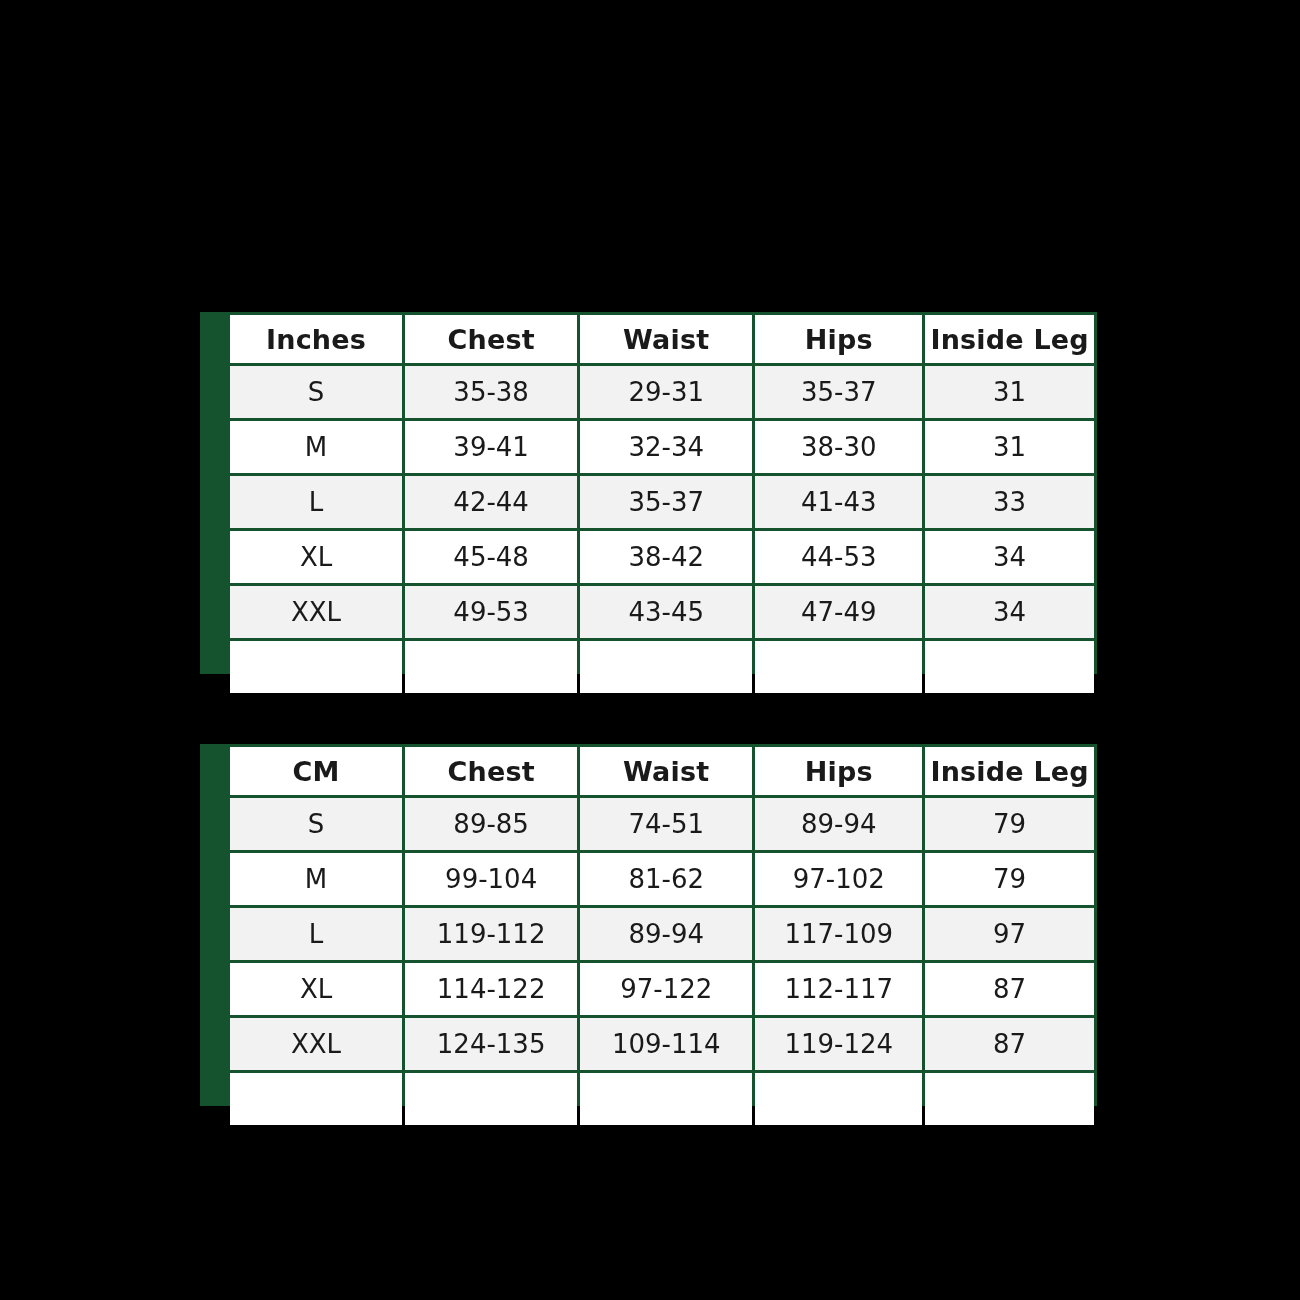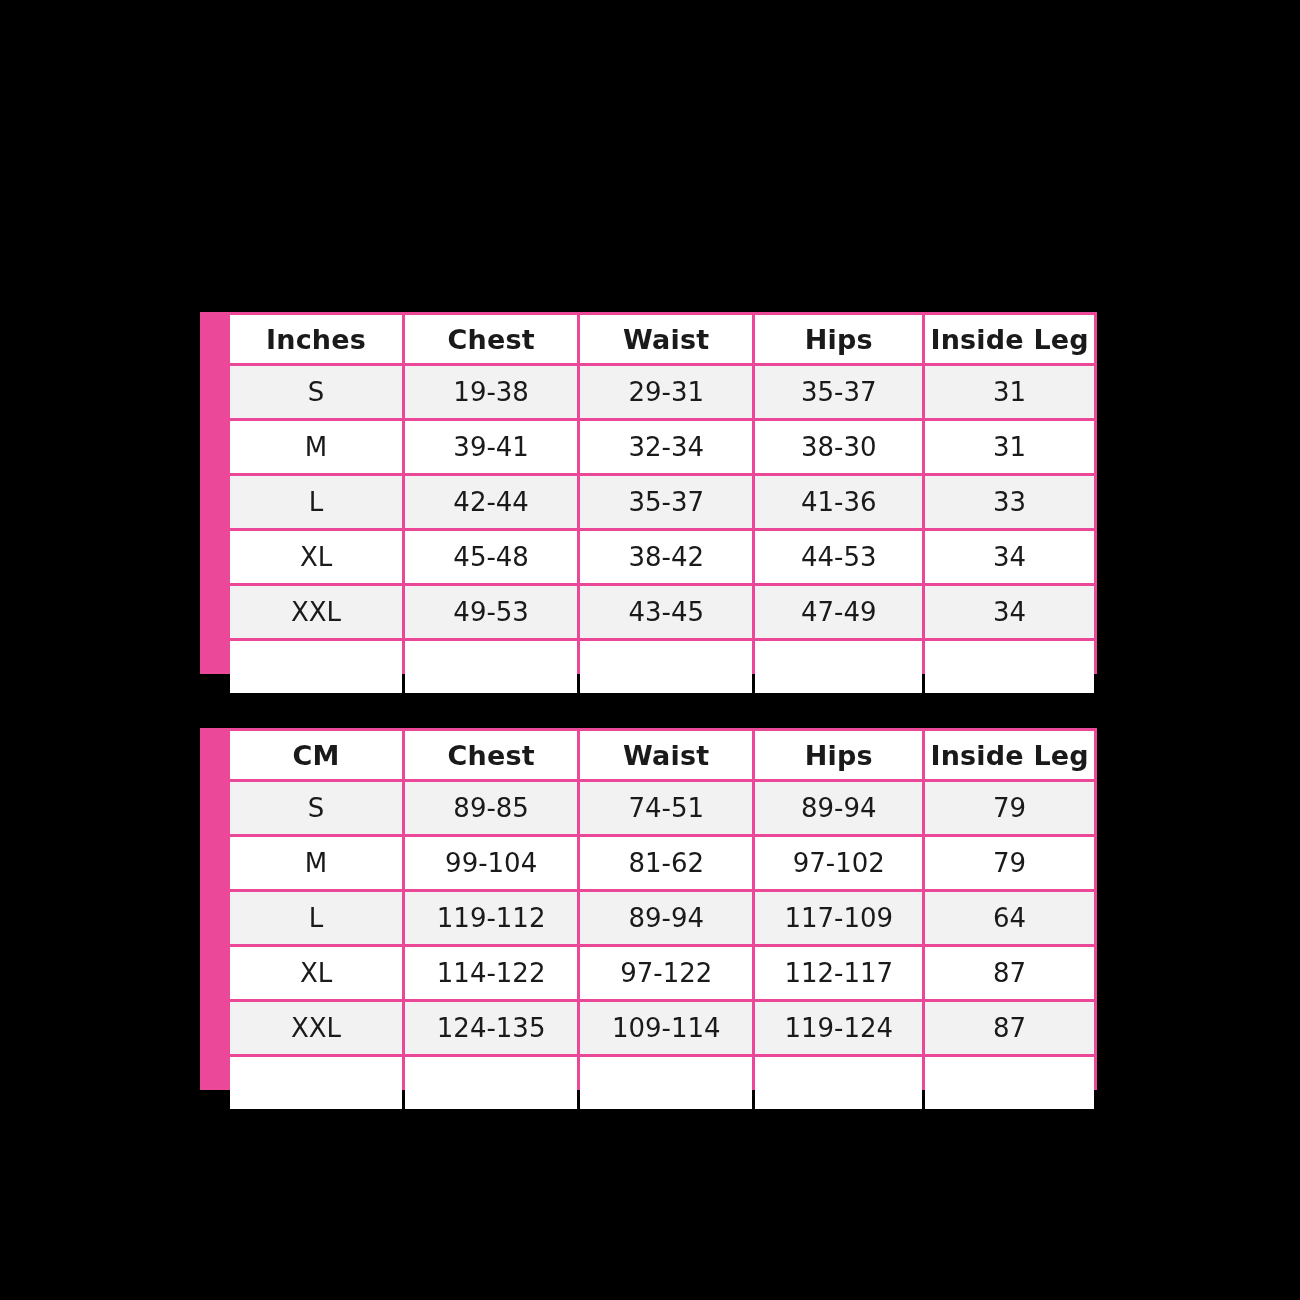--- a/index.html
+++ b/index.html
@@ -14,33 +14,33 @@
     font-family: "DejaVu Sans", sans-serif;
   }
   .page {
     position: relative;
     width: 1300px;
     height: 1300px;
     background: #000000;
   }
   .size-table {
     position: absolute;
-    background: #ec4899;
+    background: #14532d;
     box-sizing: border-box;
     padding-left: 27px;
   }
   #table-inches {
     left: 200px;
     top: 312px;
     width: 897px;
     height: 362px;
   }
   #table-cm {
     left: 200px;
-    top: 728px;
+    top: 744px;
     width: 897px;
     height: 362px;
   }
   table.grid {
     border-collapse: separate;
     border-spacing: 3px 3px;
     width: 100%;
     table-layout: fixed;
   }
   table.grid th,
@@ -95,37 +95,37 @@
           <th>Inches</th>
           <th>Chest</th>
           <th>Waist</th>
           <th>Hips</th>
           <th>Inside Leg</th>
         </tr>
       </thead>
       <tbody>
         <tr class="shaded">
           <td>S</td>
-          <td>19-38</td>
+          <td>35-38</td>
           <td>29-31</td>
           <td>35-37</td>
           <td>31</td>
         </tr>
         <tr>
           <td>M</td>
           <td>39-41</td>
           <td>32-34</td>
           <td>38-30</td>
           <td>31</td>
         </tr>
         <tr class="shaded">
           <td>L</td>
           <td>42-44</td>
           <td>35-37</td>
-          <td>41-36</td>
+          <td>41-43</td>
           <td>33</td>
         </tr>
         <tr>
           <td>XL</td>
           <td>45-48</td>
           <td>38-42</td>
           <td>44-53</td>
           <td>34</td>
         </tr>
         <tr class="shaded">
@@ -177,21 +177,21 @@
           <td>99-104</td>
           <td>81-62</td>
           <td>97-102</td>
           <td>79</td>
         </tr>
         <tr class="shaded">
           <td>L</td>
           <td>119-112</td>
           <td>89-94</td>
           <td>117-109</td>
-          <td>64</td>
+          <td>97</td>
         </tr>
         <tr>
           <td>XL</td>
           <td>114-122</td>
           <td>97-122</td>
           <td>112-117</td>
           <td>87</td>
         </tr>
         <tr class="shaded">
           <td>XXL</td>

